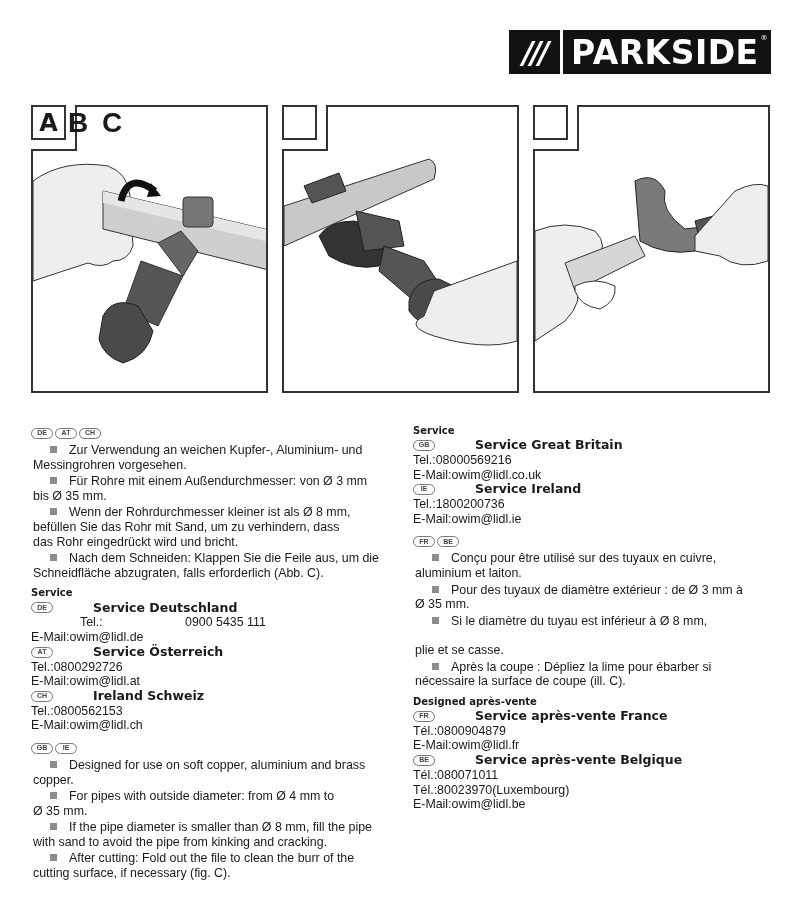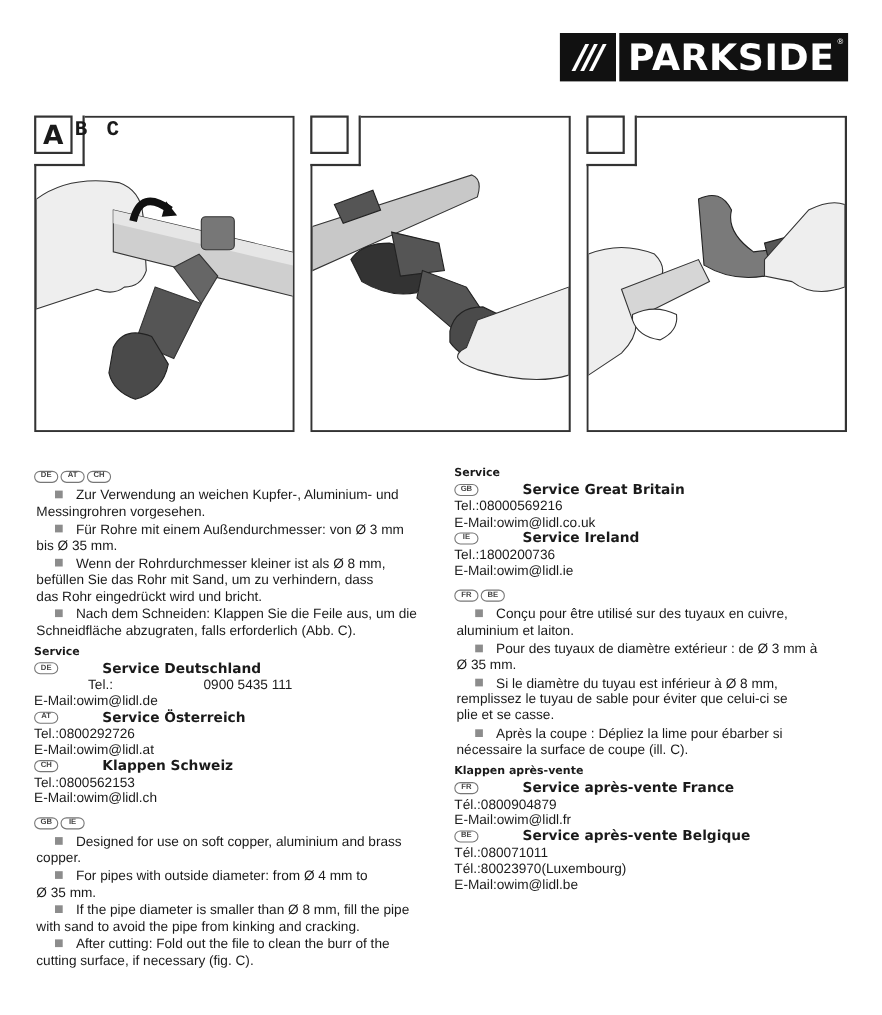--- a/index.html
+++ b/index.html
@@ -33,21 +33,21 @@
   .figure .corner-h { position:absolute; left:0; top:44px; width:46px; height:2px; background:#333; }
   .figure .corner-v { position:absolute; left:44px; top:0; width:2px; height:46px; background:#333; }
   .figure .label-box {
     position: absolute; left: 0; top: 0; width: 35px; height: 35px;
     border: 2px solid #333; box-sizing: border-box;
     font-family: "DejaVu Sans", sans-serif; font-weight: bold; font-size: 24px;
     display: flex; align-items: center; justify-content: center; background:#fff;
   }
   .figure .label-rest {
     position: absolute; left: 37px; top: 2px;
-    font-family: Liberation Mono, monospace; font-weight: bold; font-size: 19px; letter-spacing: 3px;
+    font-family: Liberation Sans, sans-serif; font-weight: bold; font-size: 28px; letter-spacing: 3px;
   }
   .figure svg { position: absolute; left: 2px; top: 46px; }
 
   
   .col { position: absolute; font-size: 12.4px; line-height: 14.6px; }
   .col-left { left: 31px; top: 428px; width: 360px; }
   .col-right { left: 413px; top: 424px; width: 365px; }
   .badges { display: flex; gap: 2px; height: 13px; margin-bottom: 1px; }
   .badge {
     display: inline-flex; align-items: center; justify-content: center;
@@ -147,21 +147,21 @@
   <div class="line"><span style="padding-left:49px;display:inline-block;width:105px;">Tel.:</span><span>0900 5435 111</span></div>
   <div class="line">E-Mail:owim@lidl.de</div>
   <div class="svc-row">
     <span class="badge">AT</span>
     <span class="svc-title">Service Österreich</span>
   </div>
   <div class="line">Tel.:0800292726</div>
   <div class="line">E-Mail:owim@lidl.at</div>
   <div class="svc-row">
     <span class="badge">CH</span>
-    <span class="svc-title">Klappen Schweiz</span>
+    <span class="svc-title">Ireland Schweiz</span>
   </div>
   <div class="line">Tel.:0800562153</div>
   <div class="line">E-Mail:owim@lidl.ch</div>
 
   <div class="gap"></div>
   <div class="badges">
     <span class="badge">GB</span>
     <span class="badge">IE</span>
   </div>
   <div class="bullet"><span class="sq"></span><span>Designed for use on soft copper, aluminium and brass</span><br><span>copper.</span></div>
@@ -185,24 +185,24 @@
   <div class="line">Tel.:1800200736</div>
   <div class="line">E-Mail:owim@lidl.ie</div>
 
   <div class="gap"></div>
   <div class="badges">
     <span class="badge">FR</span>
     <span class="badge">BE</span>
   </div>
   <div class="bullet"><span class="sq"></span><span>Conçu pour être utilisé sur des tuyaux en cuivre,</span><br><span>aluminium et laiton.</span></div>
   <div class="bullet"><span class="sq"></span><span>Pour des tuyaux de diamètre extérieur : de Ø 3 mm à</span><br><span>Ø 35 mm.</span></div>
-  <div class="bullet"><span class="sq"></span><span>Si le diamètre du tuyau est inférieur à Ø 8 mm,</span><br><span>remplissez le tuyau de sable pour éviter que celui-ci se</span><br><span>plie et se casse.</span></div>
+  <div class="bullet"><span class="sq"></span><span>Si le diamètre du tuyau est inférieur à Ø 8 mm,</span><br><br><span>plie et se casse.</span></div>
   <div class="bullet"><span class="sq"></span><span>Après la coupe : Dépliez la lime pour ébarber si</span><br><span>nécessaire la surface de coupe (ill. C).</span></div>
 
-  <div class="heading">Klappen après-vente</div>
+  <div class="heading">Designed après-vente</div>
   <div class="svc-row">
     <span class="badge">FR</span>
     <span class="svc-title">Service après-vente France</span>
   </div>
   <div class="line">Tél.:0800904879</div>
   <div class="line">E-Mail:owim@lidl.fr</div>
   <div class="svc-row">
     <span class="badge">BE</span>
     <span class="svc-title">Service après-vente Belgique</span>
   </div>

